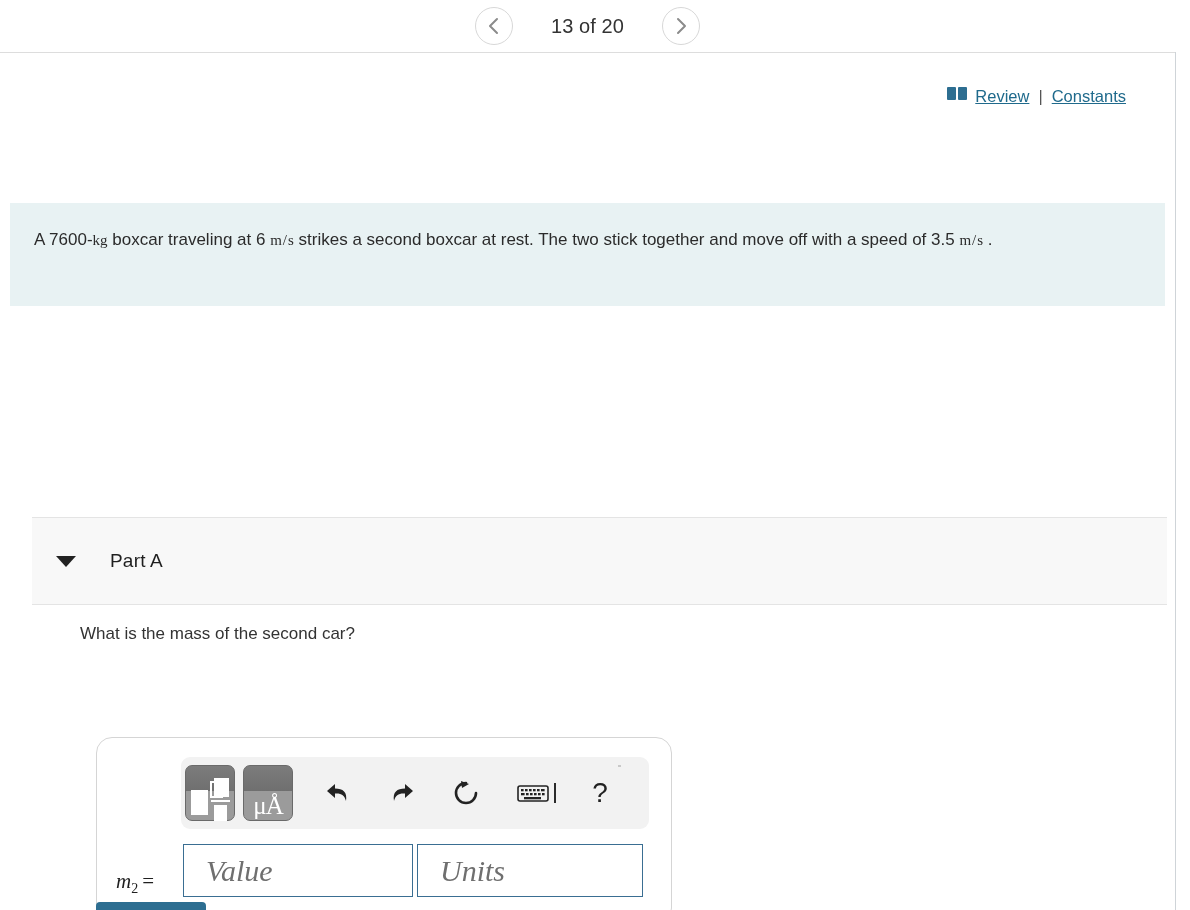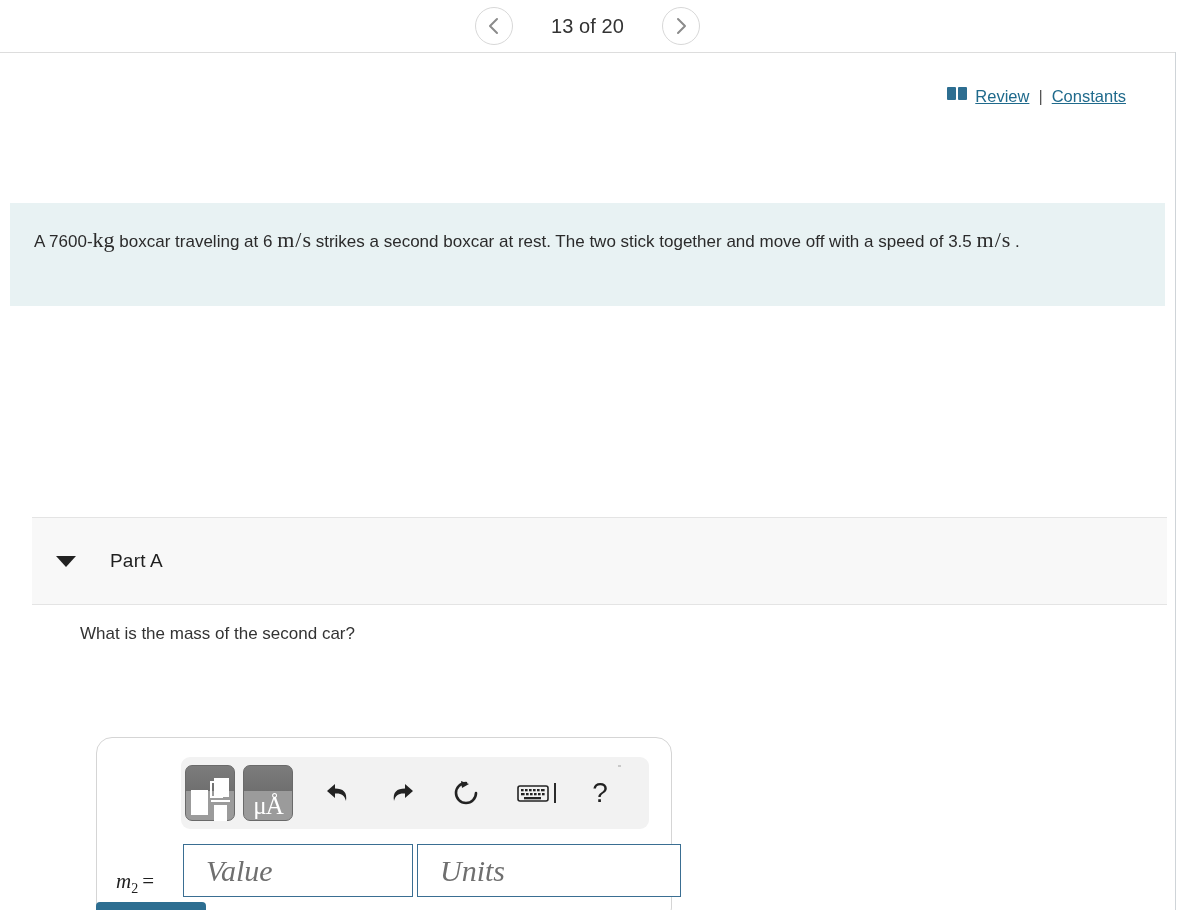--- a/index.html
+++ b/index.html
@@ -80,21 +80,21 @@
     position: absolute;
     left: 10px; top: 203px;
     width: 1155px;
     min-height: 103px;
     background: #e8f2f3;
     padding: 22px 14px 20px 24px;
     font-size: 17px;
     line-height: 29px;
     color: #2b2b2b;
   }
-  .mj { font-family: "Liberation Serif", serif; font-size: 22px; }
+  .mj { font-family: "Liberation Serif", serif; font-size: 15px; }
   .frac {
     display: inline-flex;
     flex-direction: row;
     align-items: center;
     font-family: "Liberation Serif", serif;
   }
   .slash { padding: 0 1px; }
 
   
   .part-panel {
@@ -232,21 +232,21 @@
   .field {
     height: 53px;
     border: 1px solid #3a6e92;
     background: #ffffff;
     display: flex;
     align-items: center;
     padding-left: 22px;
     cursor: text;
   }
   .field-value { width: 230px; }
-  .field-units { width: 264px; margin-left: 4px; }
+  .field-units { width: 226px; margin-left: 4px; }
   .ph {
     font-family: Liberation Serif, serif;
     font-style: italic;
     font-size: 30px;
     color: #6f6f6f;
   }
 
   
   .submit-btn {
     position: absolute;

